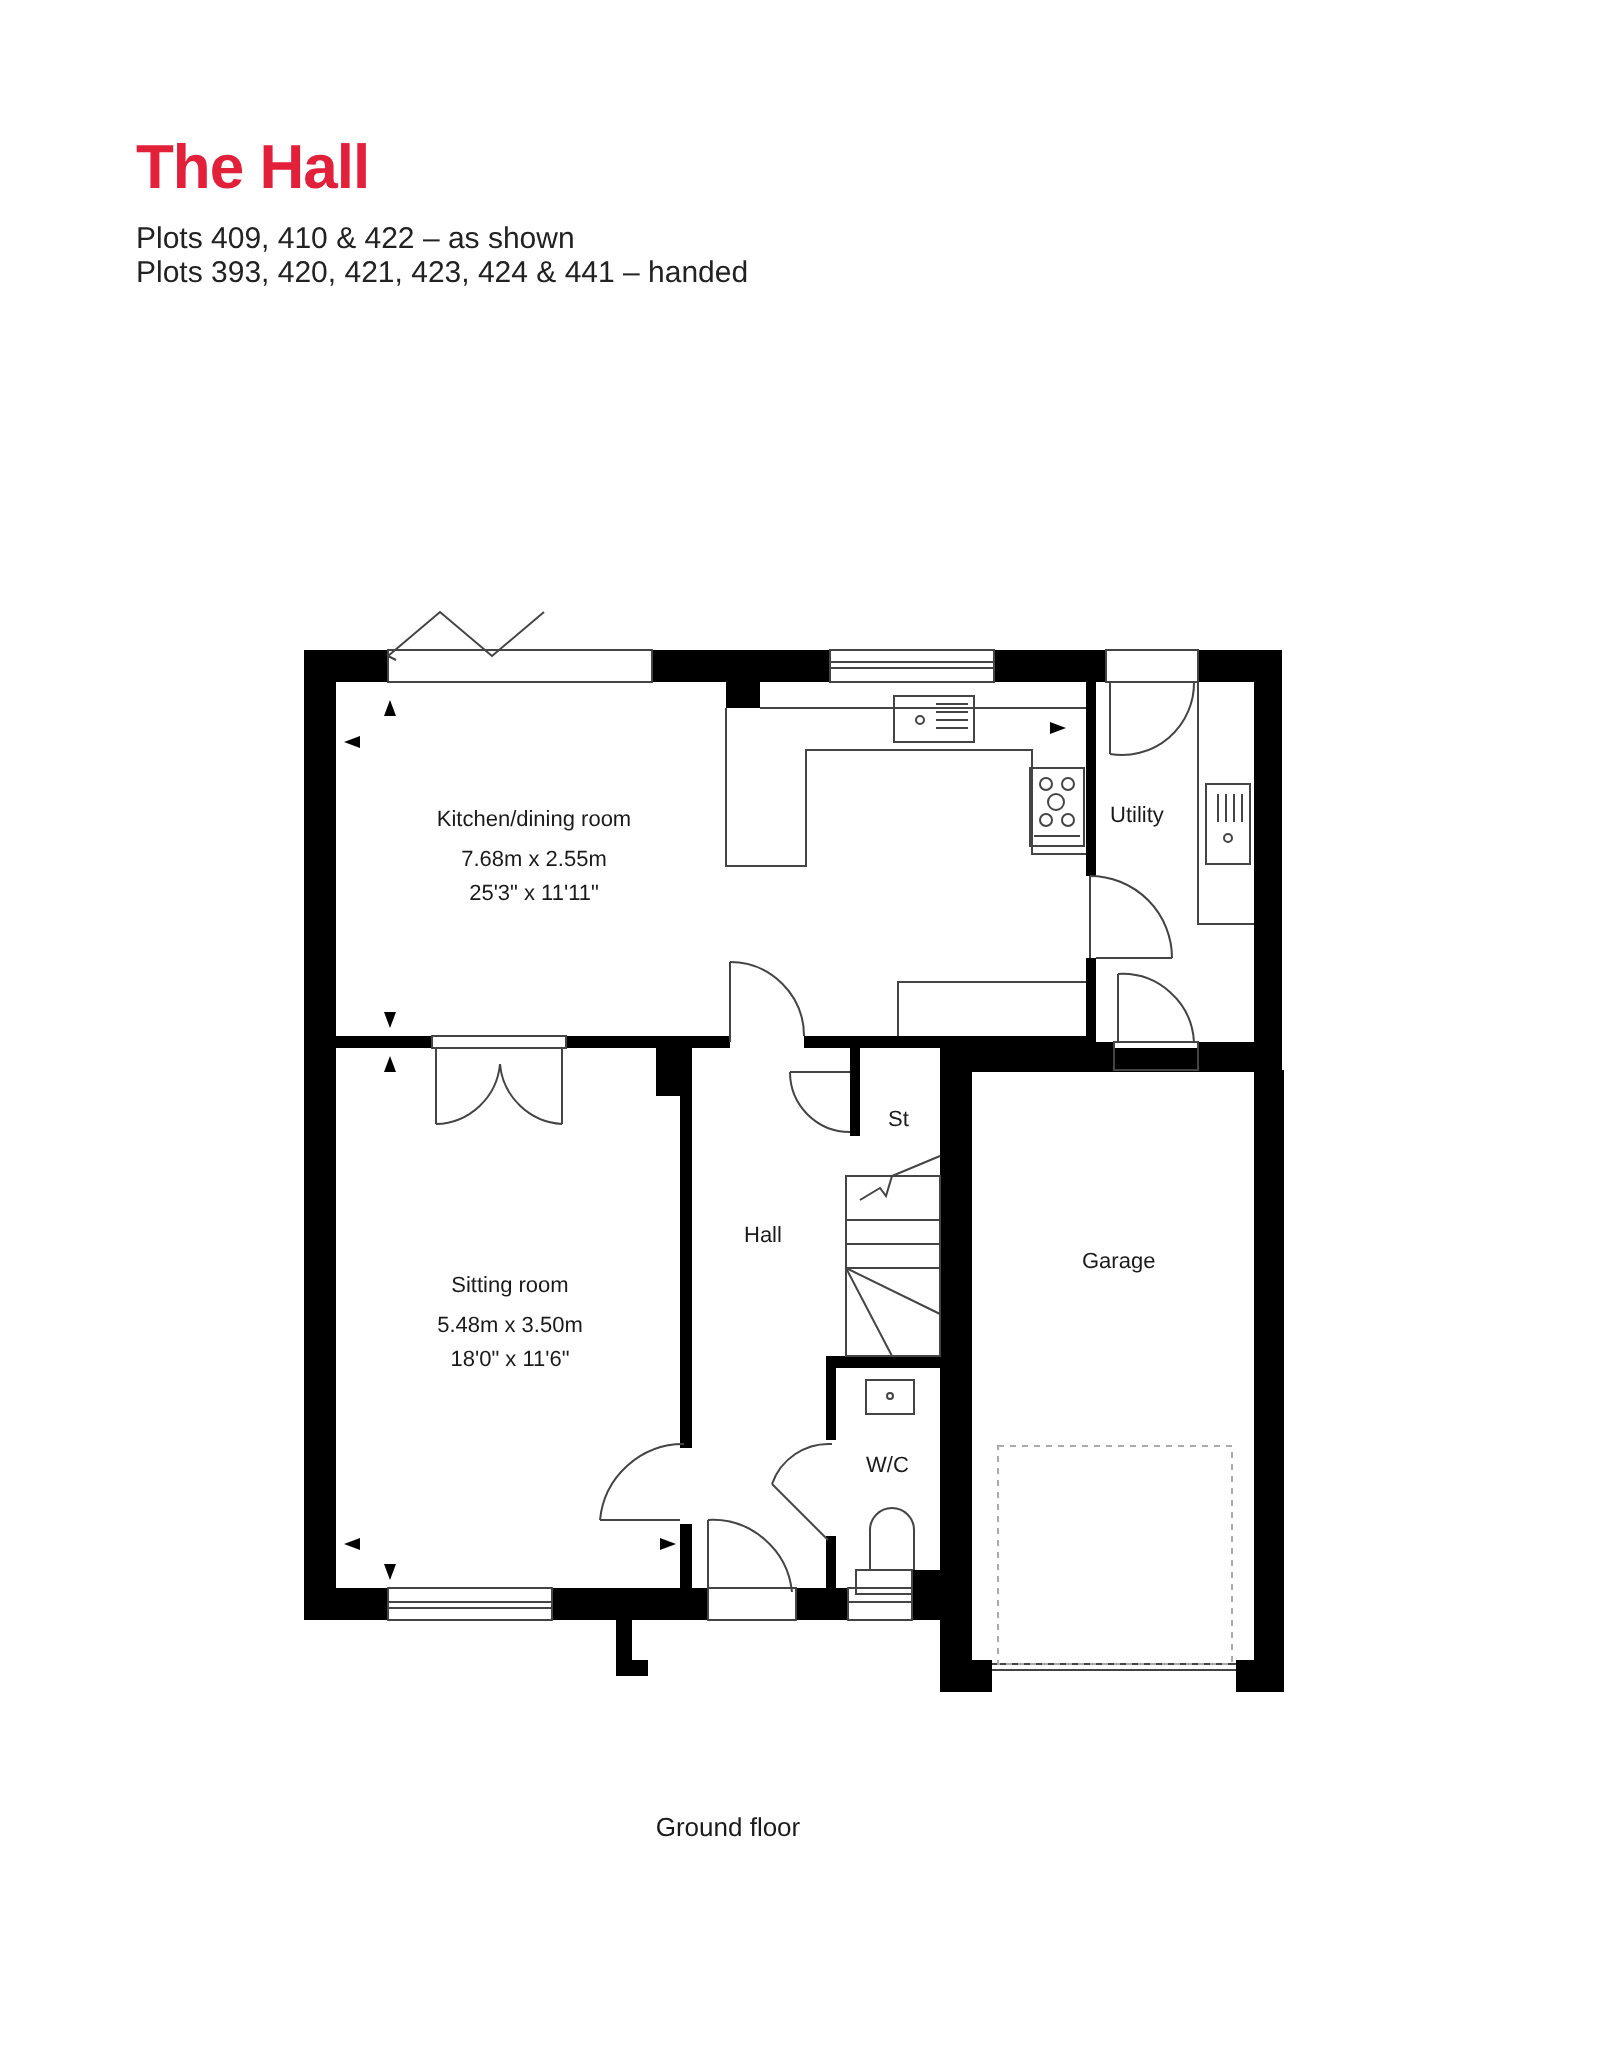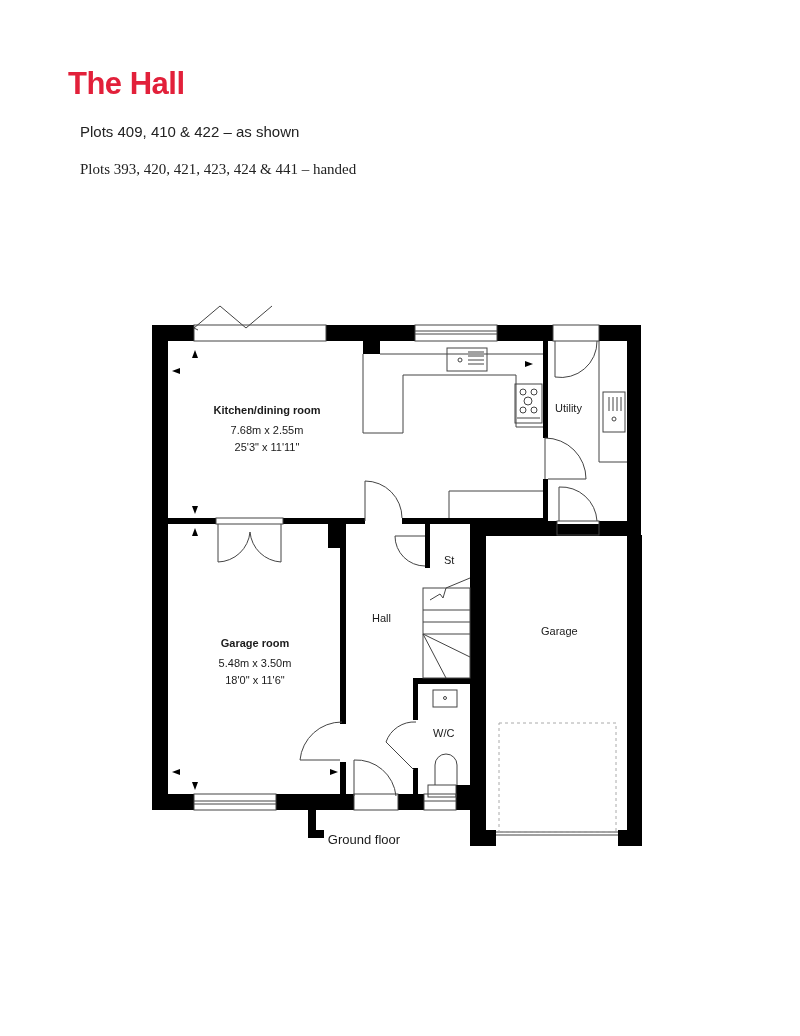--- a/index.html
+++ b/index.html
@@ -1,28 +1,28 @@
 <!DOCTYPE html>
 <html><head>
 <meta charset="utf-8">
 <style>
   html, body { margin: 0; padding: 0; background: #ffffff; }
   body { width: 800px; height: 1036px; position: relative; overflow: hidden;
          font-family: "Liberation Sans", sans-serif; color: #1a1a1a; }
   .title { position: absolute; left: 68px; top: 66px; font-size: 31px; font-weight: 700;
            color: #e2203a; letter-spacing: -0.5px; margin: 0; }
-  .sub { position: absolute; left: 68px; font-size: 15px; color: #222; margin: 12px; }
+  .sub { position: absolute; left: 68px; font-size: 15px; color: #222; margin: 0; }
   .sub1 { top: 111px; }
-  .sub2 { top: 149px; font-family: Liberation Serif, serif; }
+  .sub2 { top: 128px; }
   svg.plan { position: absolute; left: 0; top: 0; }
   .lbl { position: absolute; text-align: center; white-space: nowrap; font-size: 11px; color: #1a1a1a; }
-  .lbl .name { font-weight: 700; display: block; margin-bottom: 6px; }
+  .lbl .name { font-weight: 400; display: block; margin-bottom: 6px; }
   .lbl .dim { display: block; line-height: 17px; }
   .plain { position: absolute; font-size: 11px; color: #1a1a1a; }
-  .caption { position: absolute; left: 0; width: 728px; top: 832px; text-align: center; font-size: 13px; color: #1a1a1a; }
+  .caption { position: absolute; left: 0; width: 728px; top: 906px; text-align: center; font-size: 13px; color: #1a1a1a; }
 </style>
 </head>
 <body>
 
 <h1 class="title">The Hall</h1>
 <p class="sub sub1">Plots 409, 410 &amp; 422 – as shown</p>
 <p class="sub sub2">Plots 393, 420, 421, 423, 424 &amp; 441 – handed</p>
 
 <svg class="plan" width="800" height="1036" viewBox="0 0 800 1036" xmlns="http://www.w3.org/2000/svg">
 
@@ -197,21 +197,21 @@
   </g>
 </svg>
 
 <div class="lbl" style="left:199px; top:404px; width:136px;">
   <span class="name">Kitchen/dining room</span>
   <span class="dim">7.68m x 2.55m</span>
   <span class="dim">25'3" x 11'11"</span>
 </div>
 
 <div class="lbl" style="left:195px; top:637px; width:120px;">
-  <span class="name">Garage room</span>
+  <span class="name">Sitting room</span>
   <span class="dim">5.48m x 3.50m</span>
   <span class="dim">18'0" x 11'6"</span>
 </div>
 
 <span class="plain" style="left:555px; top:402px;">Utility</span>
 <span class="plain" style="left:372px; top:612px;">Hall</span>
 <span class="plain" style="left:444px; top:554px;">St</span>
 <span class="plain" style="left:433px; top:727px;text-align:center;">W/C</span>
 <span class="plain" style="left:541px; top:625px;">Garage</span>
 

